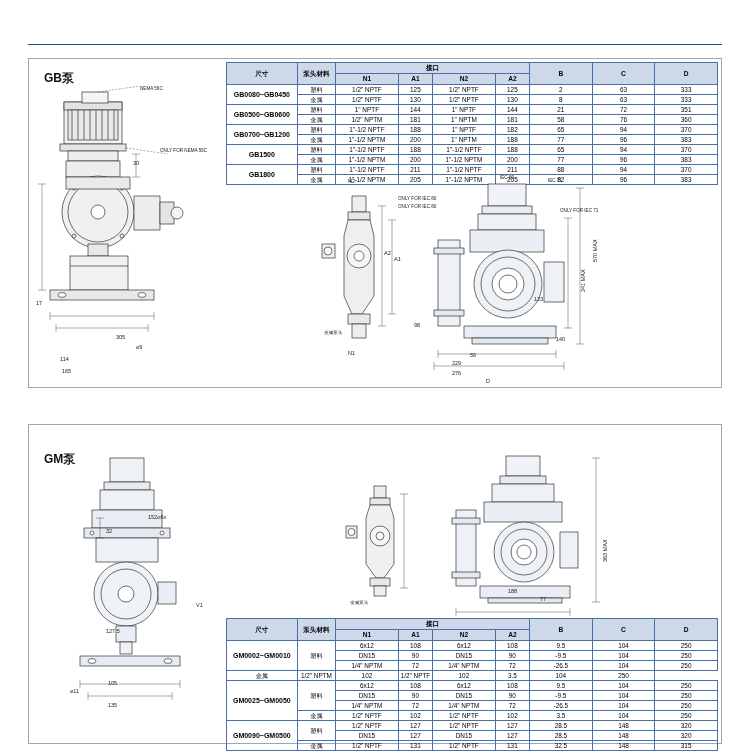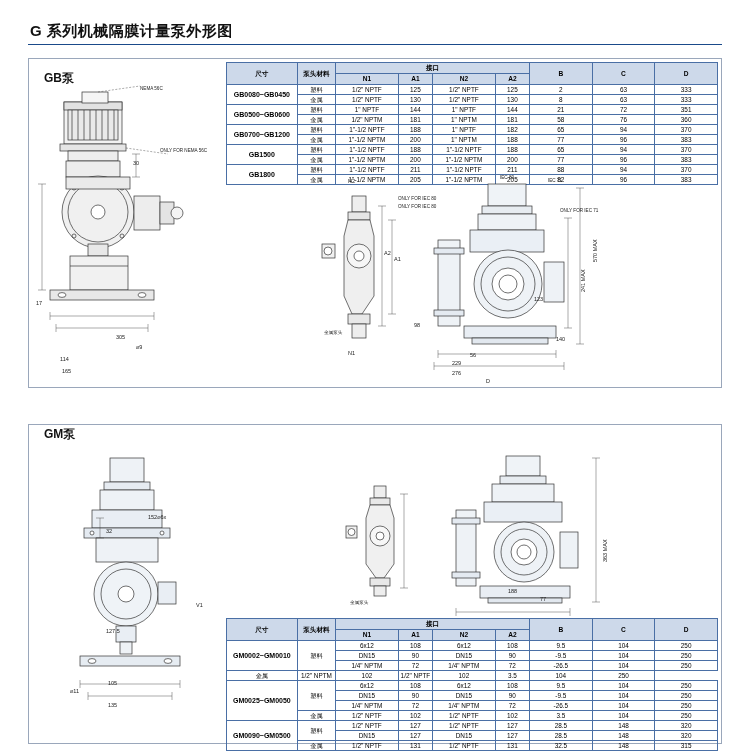--- a/index.html
+++ b/index.html
@@ -101,21 +101,20 @@
     color: #222;
     white-space: nowrap;
   }
   svg { display: block; }
 </style>
 </head>
 <body>
 
 <div class="page">
 
-  <div class="page-title">G 系列机械隔膜计量泵外形图</div>
   <div class="title-rule"></div>
 
   <div class="section" style="left:28px; top:58px; width:694px; height:330px;">
   </div>
   <div class="section-label" style="left:40px; top:70px;">GB泵</div>
 
   <div class="draw" style="left:226px; top:62px;">
     <table class="spec" style="width:492px;">
       <colgroup>
         <col style="width:70px">
@@ -410,21 +409,21 @@
   <div class="dim-text" style="left:534px; top:296px;">123</div>
   <div class="dim-text" style="left:556px; top:336px;">140</div>
   <div class="dim-text" style="left:414px; top:322px;">98</div>
   <div class="dim-text" style="left:470px; top:352px;">56</div>
   <div class="dim-text" style="left:452px; top:360px;">229</div>
   <div class="dim-text" style="left:452px; top:370px;">276</div>
   <div class="dim-text" style="left:486px; top:378px;">D</div>
 
   <div class="section" style="left:28px; top:424px; width:694px; height:320px;">
   </div>
-  <div class="section-label" style="left:40px; top:426px;">GM泵</div>
+  <div class="section-label" style="left:40px; top:451px;">GM泵</div>
 
   <div class="draw" style="left:40px; top:452px;">
     <svg width="190" height="280" viewBox="0 0 190 280">
       <g fill="none" stroke="#333" stroke-width="0.7">
         <rect x="70" y="6" width="34" height="24" fill="#eef2f6"></rect>
         <rect x="64" y="30" width="46" height="8" fill="#e6ebf1"></rect>
         <rect x="60" y="38" width="54" height="20" fill="#eef2f6"></rect>
         <rect x="52" y="58" width="70" height="18" fill="#e9eef4"></rect>
 
         <rect x="44" y="76" width="86" height="10" fill="#e4eaf1"></rect>

